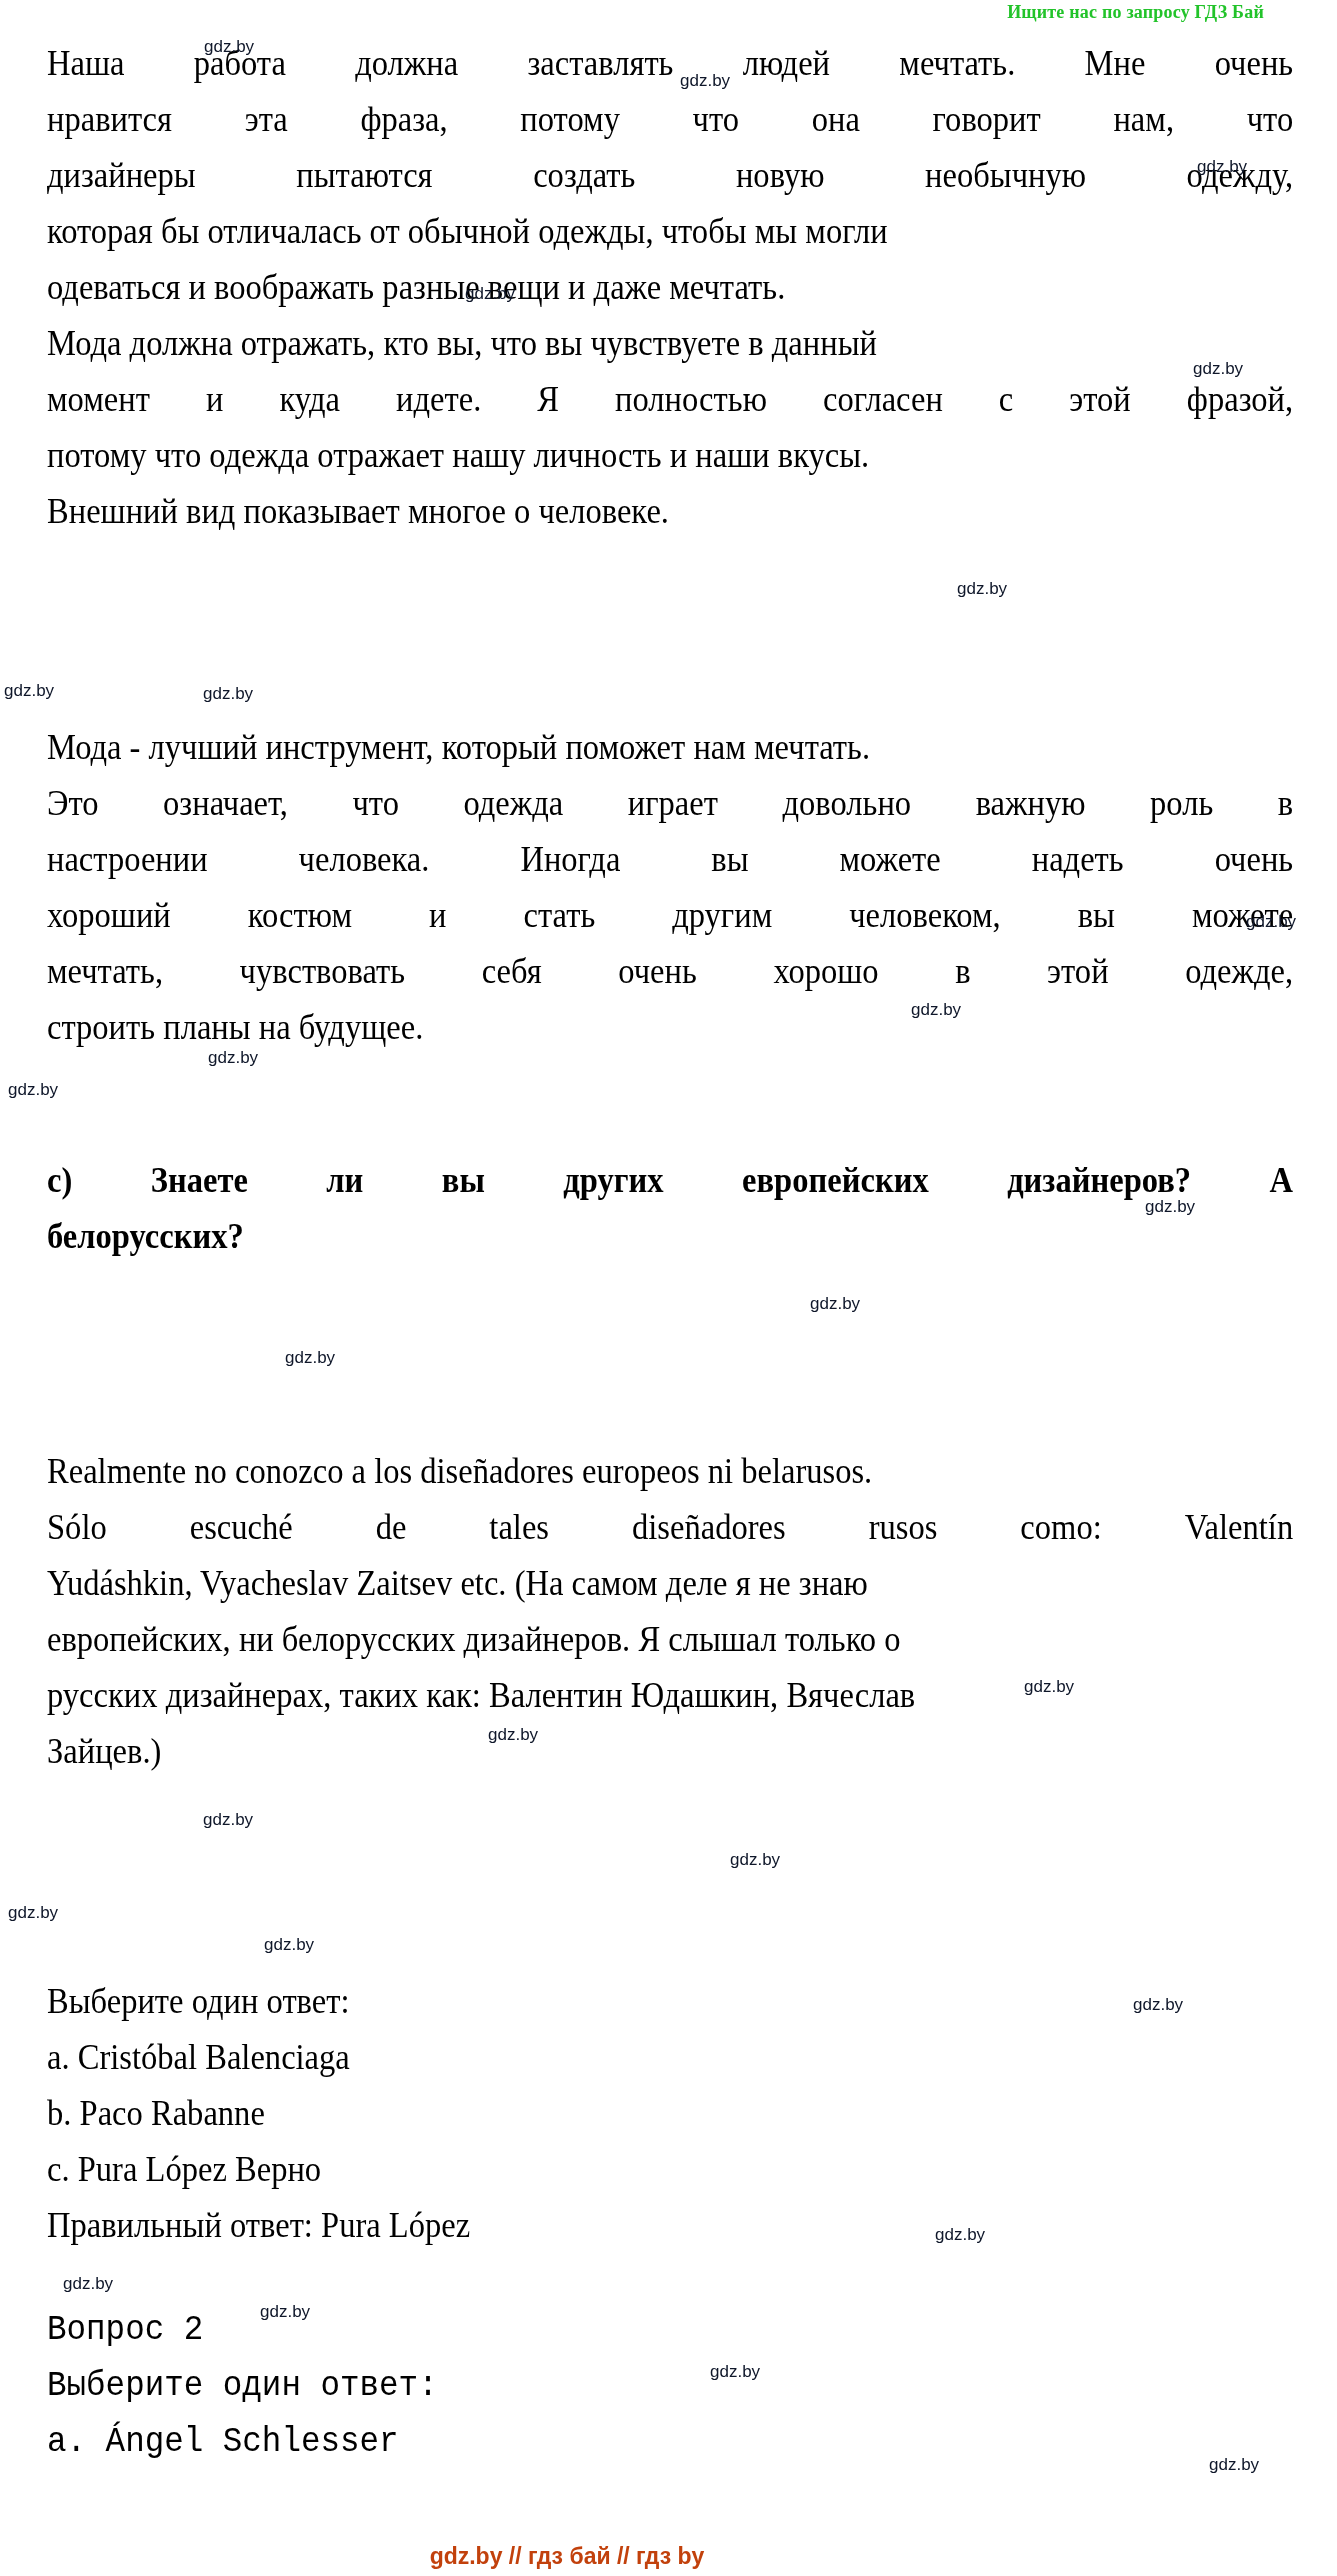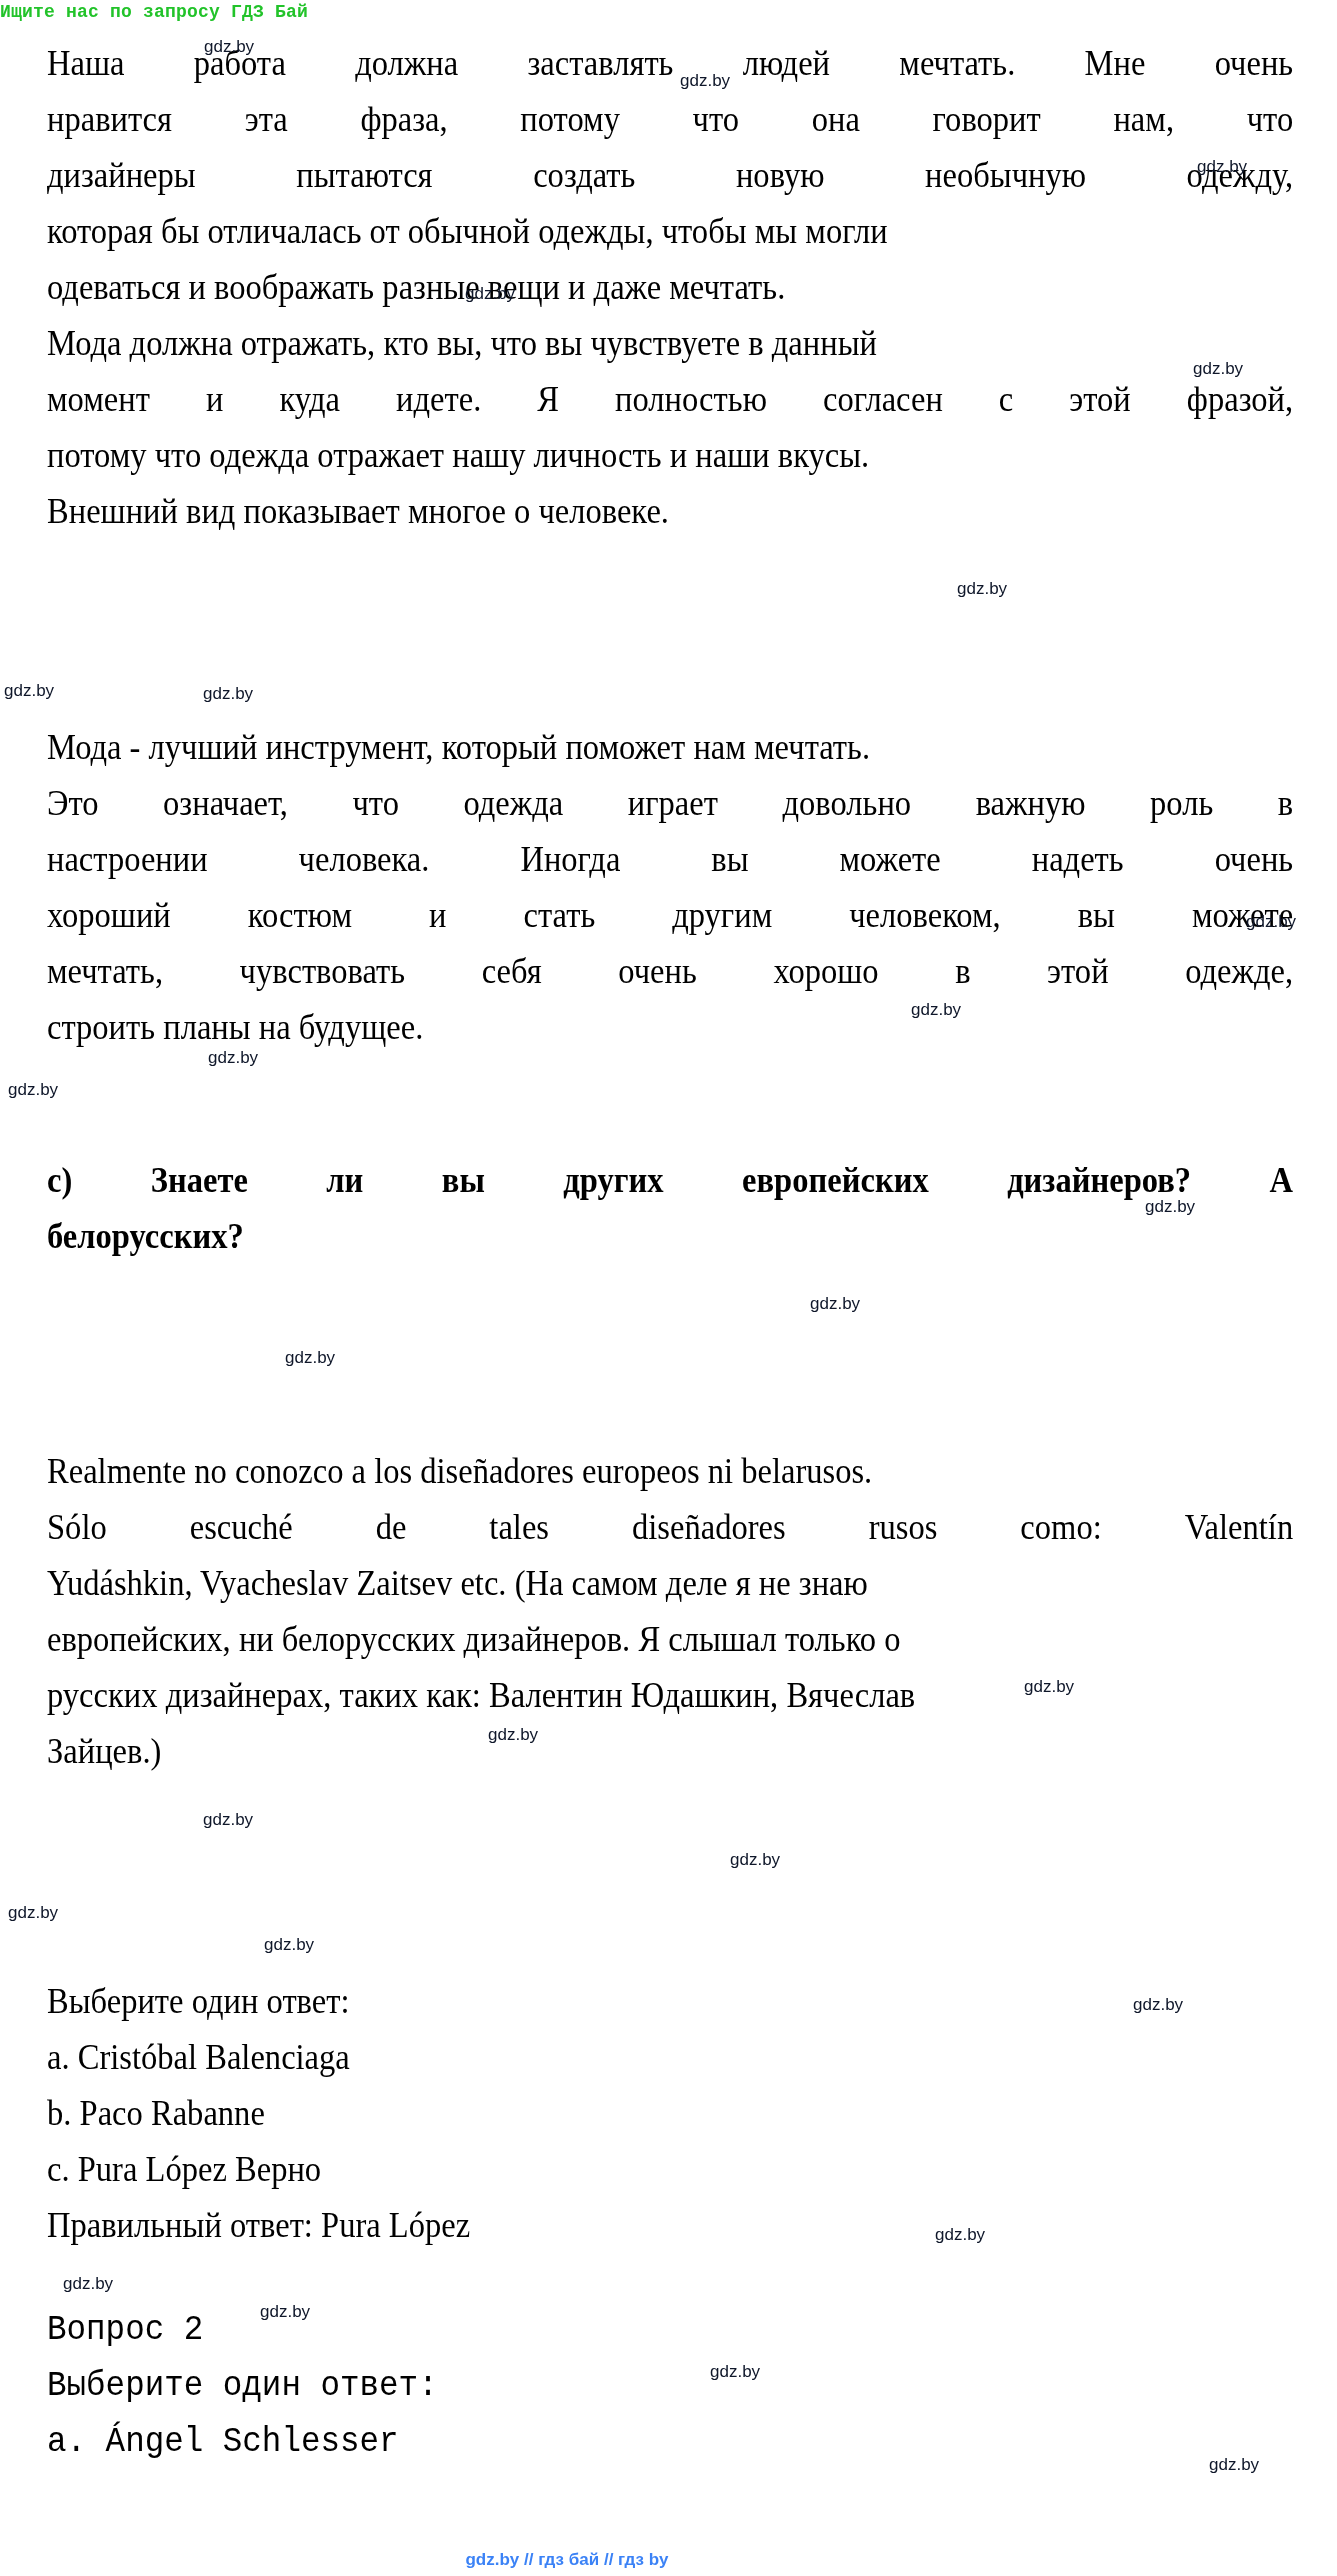--- a/index.html
+++ b/index.html
@@ -16,38 +16,38 @@
     font-family: "Liberation Serif", "DejaVu Serif", serif;
     color: #000000;
   }
 
   
   .banner-top {
     position: absolute;
     top: 1.6px;
     left: 0;
     width: 1264px;
-    text-align: left;
-    font-family: Liberation Mono, monospace;
+    text-align: right;
+    font-family: Liberation Serif, serif;
     font-size: 18px;
     font-weight: 700;
     color: #22c32a;
     letter-spacing: 0.2px;
     white-space: nowrap;
   }
   .banner-bottom {
     position: absolute;
     bottom: 6.5px;
     left: 0;
     width: 1134px;
     text-align: center;
     font-family: "Liberation Sans", "DejaVu Sans", sans-serif;
-    font-size: 17px;
+    font-size: 23px;
     font-weight: 700;
-    color: #3b82f6;
+    color: #c2410c;
     white-space: nowrap;
   }
 
   
   .wm {
     position: absolute;
     font-family: "Liberation Sans", "DejaVu Sans", sans-serif;
     font-size: 17px;
     font-weight: 400;
     color: #0f172a;

